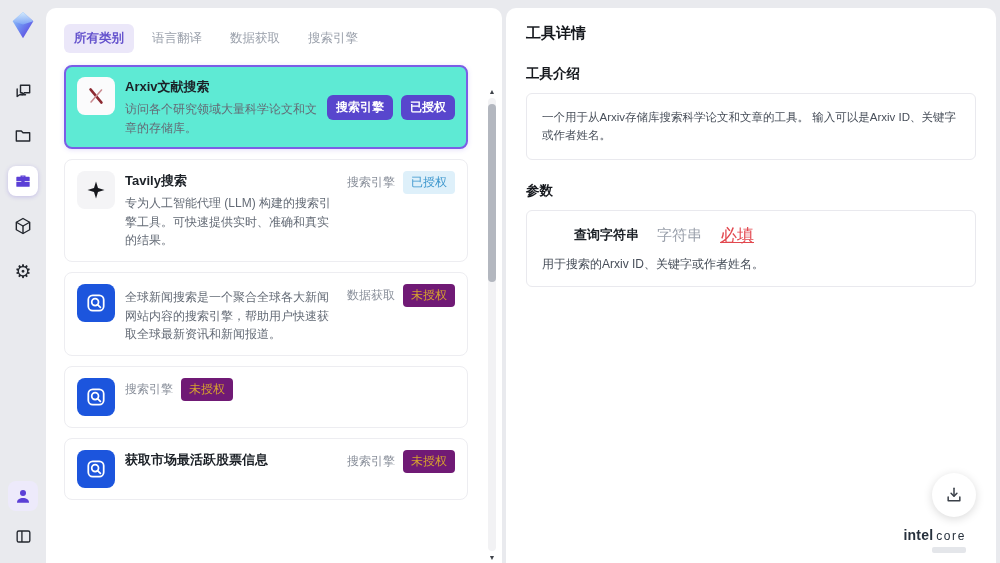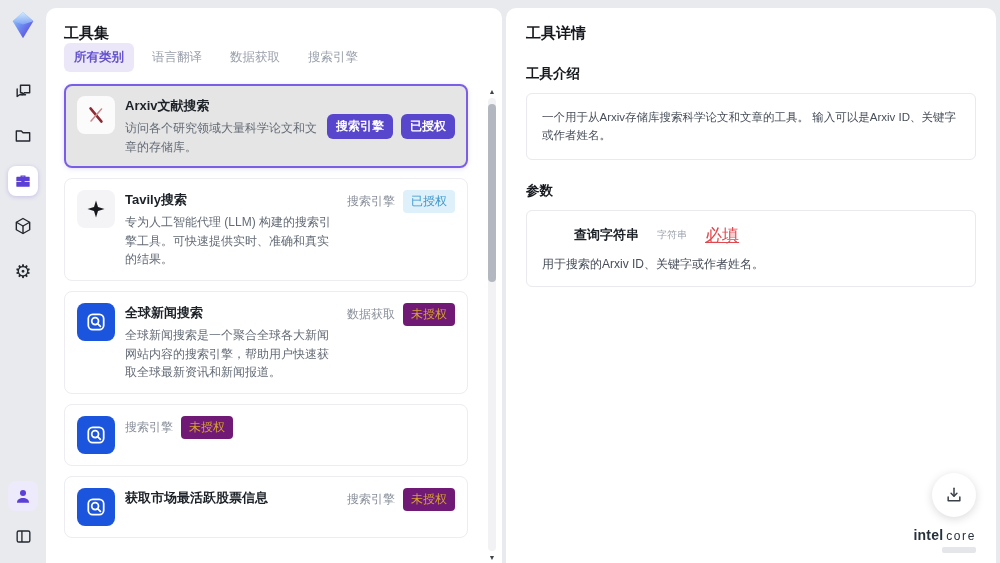--- a/index.html
+++ b/index.html
@@ -40,21 +40,21 @@
   .tab { font-size:12.5px; color:#9aa0ab; padding:6px 10px; border-radius:6px; cursor:pointer; white-space:nowrap; }
   .tab.active { background:#ebe7f9; color:#6553cd; font-weight:bold; }
 
   .tool-list { margin-top:12px; padding-right:16px; }
   .tool-card {
     display:flex; gap:10px; padding:11px 12px;
     border:1px solid #ededf1; border-radius:8px; margin-bottom:10px;
     background:#fff; cursor:pointer;
   }
   .tool-card.selected {
-    border:2px solid #7b5ee6; background:#e5e5e5; padding:10px 11px;
+    border:2px solid #7b5ee6; background:#5eead4; padding:10px 11px;
     box-shadow:0 1px 5px rgba(123,94,230,.20);
   }
   .tool-icon {
     width:38px; height:38px; border-radius:8px; background:#f4f4f6; flex:none;
     display:flex; align-items:center; justify-content:center;
   }
   .tool-icon svg { display:none; }
   .tool-icon[data-icon="arxiv"] { background:#fbfbfc; }
   .tool-icon[data-icon="arxiv"] .ic-arxiv { display:block; }
   .tool-icon[data-icon="tavily"] .ic-tavily { display:block; }
@@ -88,31 +88,31 @@
     padding:16px 20px;
   }
   .section-heading { font-size:13.5px; font-weight:bold; color:#15181d; margin:22px 0 10px; }
   .info-box {
     border:1px solid #e9e9ee; border-radius:6px; padding:14px 15px;
     font-size:11.5px; color:#474e59; line-height:1.6; background:#fff;
   }
   .param-box { border:1px solid #e9e9ee; border-radius:6px; padding:13px 15px; background:#fff; }
   .param-head { display:flex; align-items:center; gap:18px;margin-left:32px; }
   .param-name { font-size:13px; font-weight:bold; color:#1c2127; }
-  .param-type { font-size:10px; color:#9aa0ab; }
+  .param-type { font-size:15px; color:#9aa0ab; }
   .param-required { font-size:17px; color:#e2484f;text-decoration:underline; }
   .param-desc { margin-top:9px; font-size:12px; color:#474e59; }
 
   
   .download-btn {
     position:absolute; right:20px; bottom:46px; width:44px; height:44px; border-radius:50%;
     background:#fff; box-shadow:0 2px 10px rgba(0,0,0,.15);
     display:flex; align-items:center; justify-content:center; cursor:pointer;
   }
-  .intel-logo { position:absolute; right:20px; bottom:10px; text-align:right; color:#27313d; }
+  .intel-logo { position:absolute; right:30px; bottom:10px; text-align:right; color:#27313d; }
   .intel-word { font-size:14px; font-weight:600; letter-spacing:.2px; }
   .core-word { font-size:12px; font-weight:400; letter-spacing:1.6px; margin-left:3px; }
   .intel-sub { margin:3px 0 0 auto; height:6px; width:34px; background:#e4e6ea; border-radius:2px; }
 </style>
 </head>
 <body>
 
 <div class="rail">
   <div class="logo">
     <svg viewBox="0 0 32 32" width="30" height="30">
@@ -172,21 +172,20 @@
     <div class="rail-btn">
       <svg viewBox="0 0 24 24" width="19" height="19" fill="none" stroke="currentColor" stroke-width="1.7">
           <rect x="4" y="5" width="16" height="14" rx="2"></rect>
           <path d="M10 5v14"></path>
         </svg>
     </div>
   </div>
 </div>
 
 <div class="list-panel">
-  <div class="panel-title">工具集</div>
 
   <div class="tabs">
   <div class="tab active">所有类别</div>
 
   <div class="tab">语言翻译</div>
 
   <div class="tab">数据获取</div>
 
   <div class="tab">搜索引擎</div>
 </div>
@@ -232,21 +231,20 @@
     <div class="tool-icon" data-icon="news">
 
       <svg class="ic-news" viewBox="0 0 20 20" width="22" height="22" fill="none" stroke="#ffffff" stroke-width="1.6" stroke-linecap="round">
             <rect x="3" y="3" width="14" height="14" rx="4"></rect>
             <circle cx="9.2" cy="9.2" r="3.1"></circle>
             <path d="M11.6 11.6 L14 14"></path>
           </svg>
 
     </div>
     <div class="tool-main">
-      <div class="tool-name">全球新闻搜索</div>
       <div class="tool-desc">全球新闻搜索是一个聚合全球各大新闻网站内容的搜索引擎，帮助用户快速获取全球最新资讯和新闻报道。</div>
     </div>
     <div class="tool-tags">
       <span class="tool-category">数据获取</span>
       <span class="tool-status unauth">未授权</span>
     </div>
   </div>
 
   <div class="tool-card">
     <div class="tool-icon" data-icon="news">

